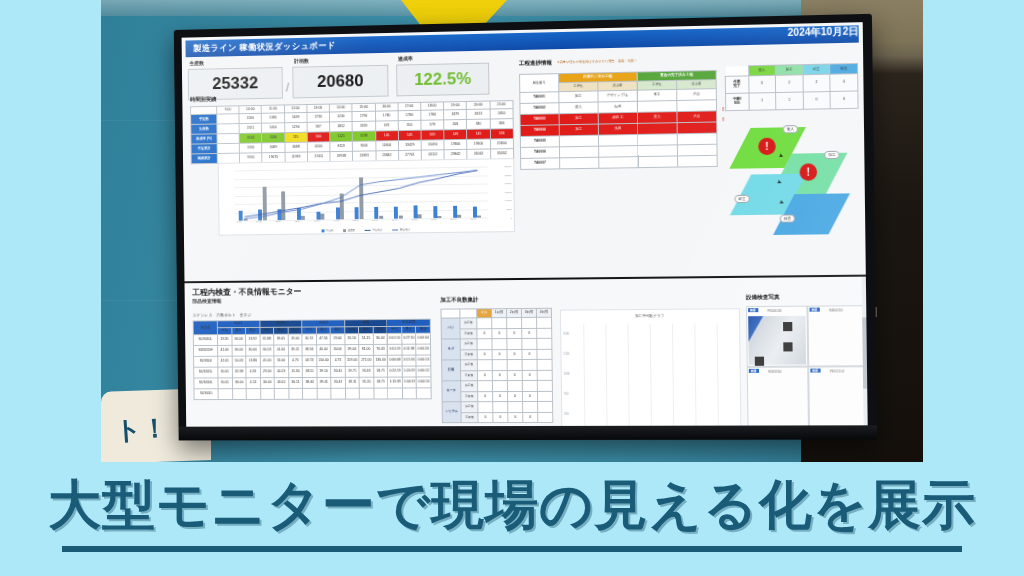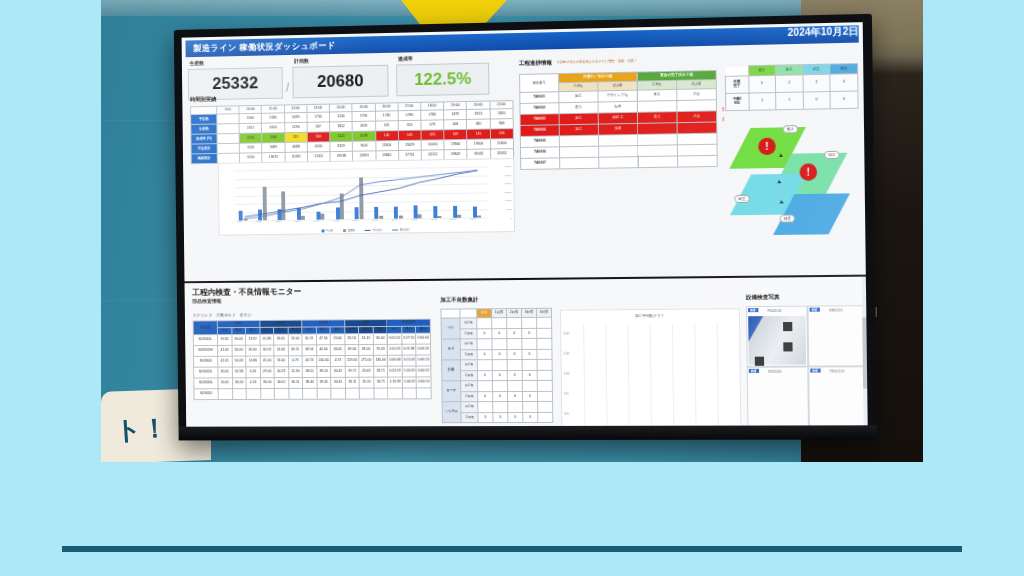--- a/index.html
+++ b/index.html
@@ -801,15 +801,16 @@
           </div>
 
         </div>
         <div class="glare"></div>
       </div>
       <div class="bezel-bottom"></div>
     </div>
   </div>
 
   <div class="caption">
+    <div class="cap-text">大型モニターで現場の見える化を展示</div>
     <div class="cap-rule"></div>
   </div>
 </div>
 
 </body></html>

